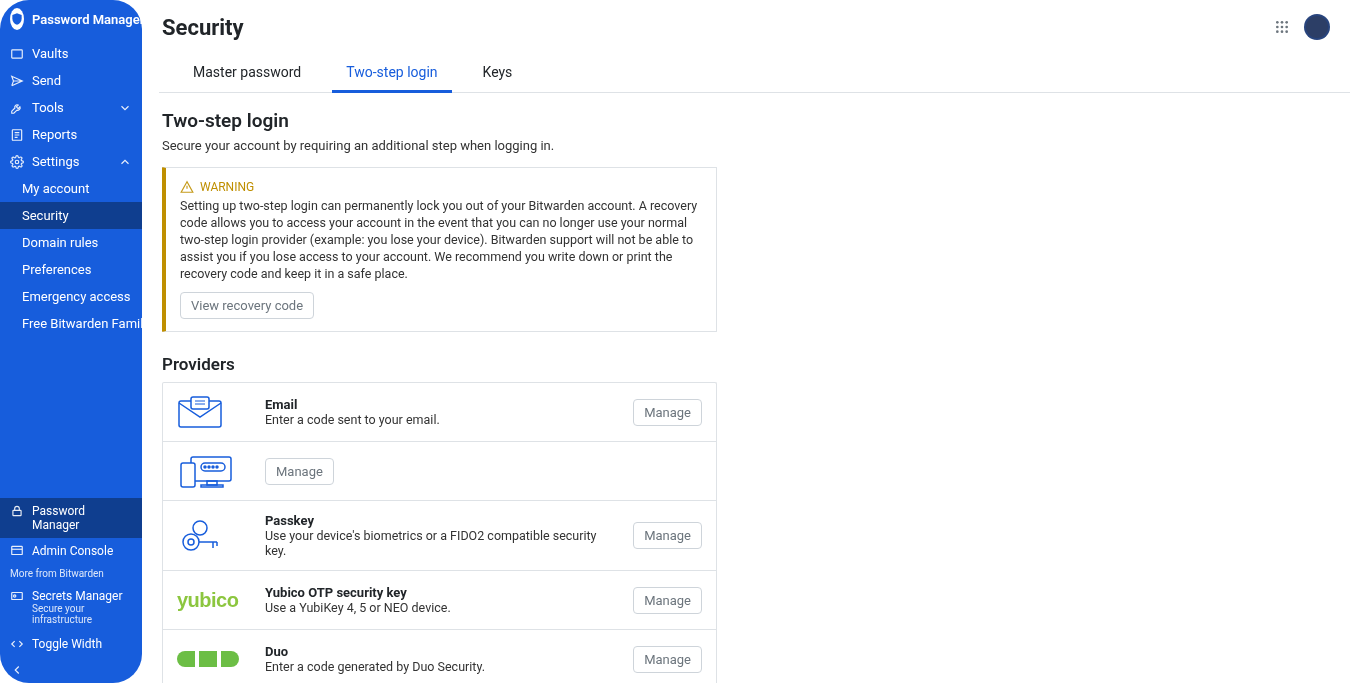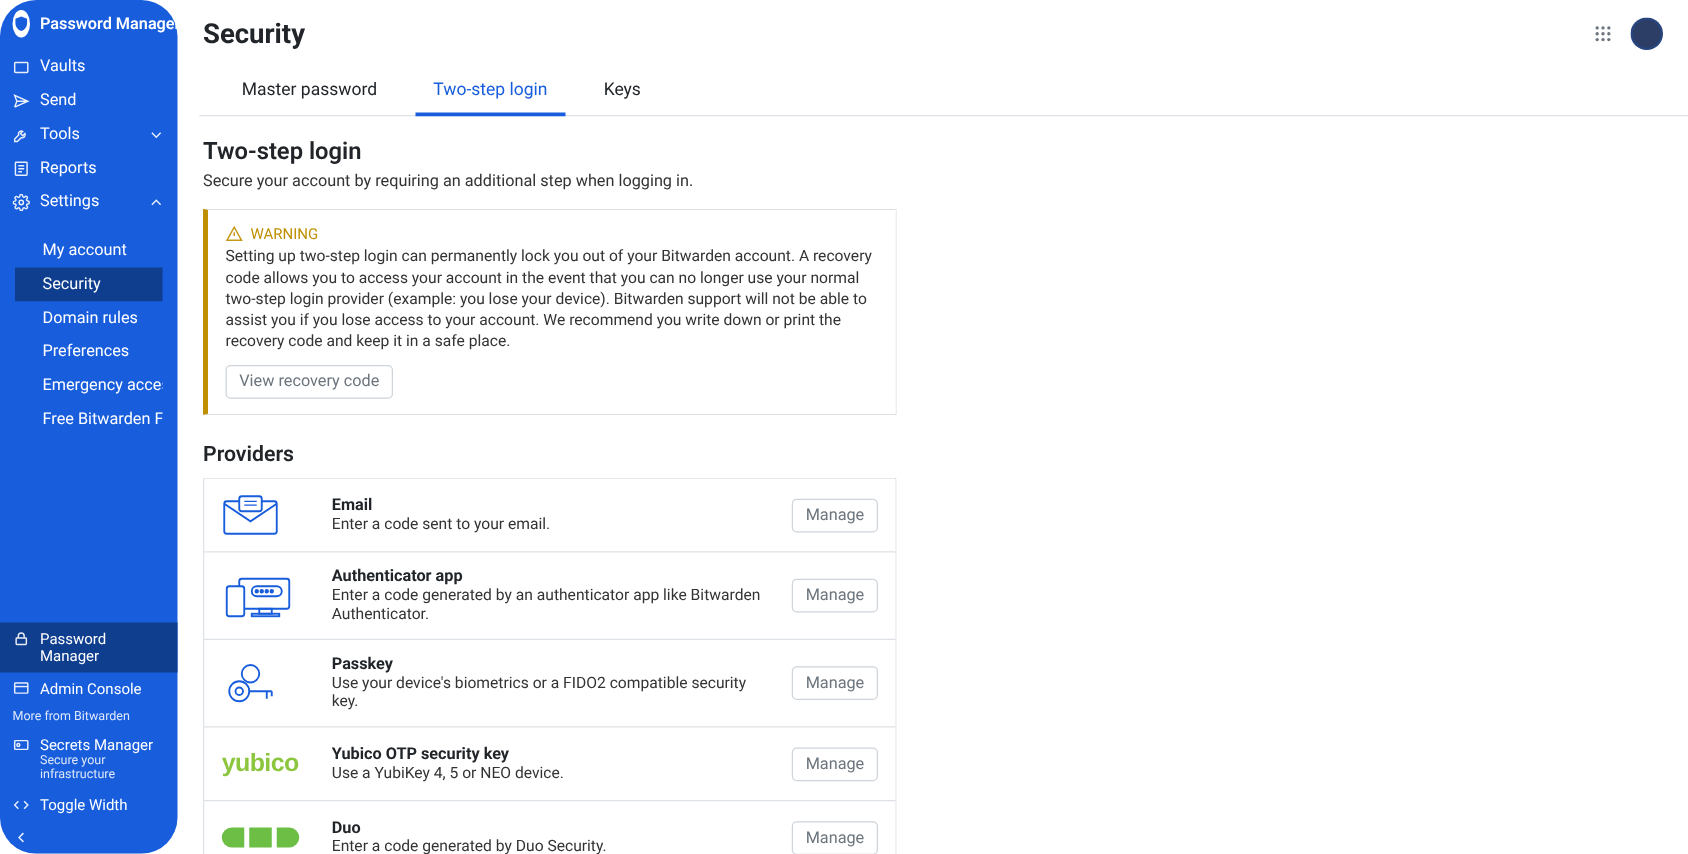--- a/index.html
+++ b/index.html
@@ -20,21 +20,21 @@
   .app{display:flex;height:100%;}
   
   .sidebar{width:142px;background:var(--sidebar-bg);color:var(--sidebar-text);display:flex;flex-direction:column;font-size:13px;border-radius:29px;}
   .brand{display:flex;align-items:center;gap:8px;padding:8px 10px 10px 10px;}
   .brand-logo{width:22px;height:22px;border-radius:50%;background:#fff;display:flex;align-items:center;justify-content:center;color:var(--sidebar-bg);font-weight:700;}
   .brand-logo svg{width:14px;height:14px;}
   .brand-title{font-weight:600;font-size:13px;white-space:nowrap;}
   .nav{list-style:none;margin:0;padding:0;}
   .nav-item{display:flex;align-items:center;gap:8px;padding:6px 10px;cursor:pointer;white-space:nowrap;overflow:hidden;text-overflow:ellipsis;}
   .nav-item .chev{margin-left:auto;}
-  .nav-sub{list-style:none;margin:12px;padding:0;}
+  .nav-sub{list-style:none;margin:0;padding:0;}
   .nav-sub .nav-item{padding-left:22px;}
   .nav-item.active{background:var(--sidebar-bg-dark);}
   .spacer{flex:1;}
   .sidebar-bottom{font-size:12px;}
   .sb-section-title{padding:4px 10px;font-size:10px;opacity:.85;}
   .product-item{display:flex;gap:8px;padding:6px 10px;cursor:pointer;align-items:flex-start;}
   .product-item.active{background:var(--sidebar-bg-dark);}
   .product-sub{font-size:10px;opacity:.85;display:block;}
   .collapse-btn{padding:6px 10px;cursor:pointer;}
   .icon{width:14px;height:14px;flex-shrink:0;opacity:.9;}
@@ -289,24 +289,20 @@
                 <rect x="30" y="28" width="10" height="4"></rect>
                 <rect x="24" y="32" width="22" height="2"></rect>
                 <rect x="4" y="10" width="14" height="24" rx="2" fill="#fff"></rect>
                 <rect x="24" y="10" width="24" height="8" rx="4"></rect>
                 <circle cx="28" cy="14" r="1" fill="#175DDC"></circle>
                 <circle cx="32" cy="14" r="1" fill="#175DDC"></circle>
                 <circle cx="36" cy="14" r="1" fill="#175DDC"></circle>
                 <circle cx="40" cy="14" r="1" fill="#175DDC"></circle>
               </svg>
           </div>
-          <div class="provider-body">
-            <div class="provider-name">Authenticator app</div>
-            <div class="provider-desc">Enter a code generated by an authenticator app like Bitwarden Authenticator.</div>
-          </div>
           <button class="btn">Manage</button>
         </div>
 
         <div class="provider">
           <div class="provider-icon">
             <svg width="46" height="36" viewBox="0 0 46 36" fill="none" stroke="#175DDC" stroke-width="1.5">
                 <circle cx="23" cy="10" r="7"></circle>
                 <circle cx="14" cy="24" r="8"></circle>
                 <circle cx="14" cy="24" r="3"></circle>
                 <path d="M22 24h18M36 24v6M40 24v4"></path>

